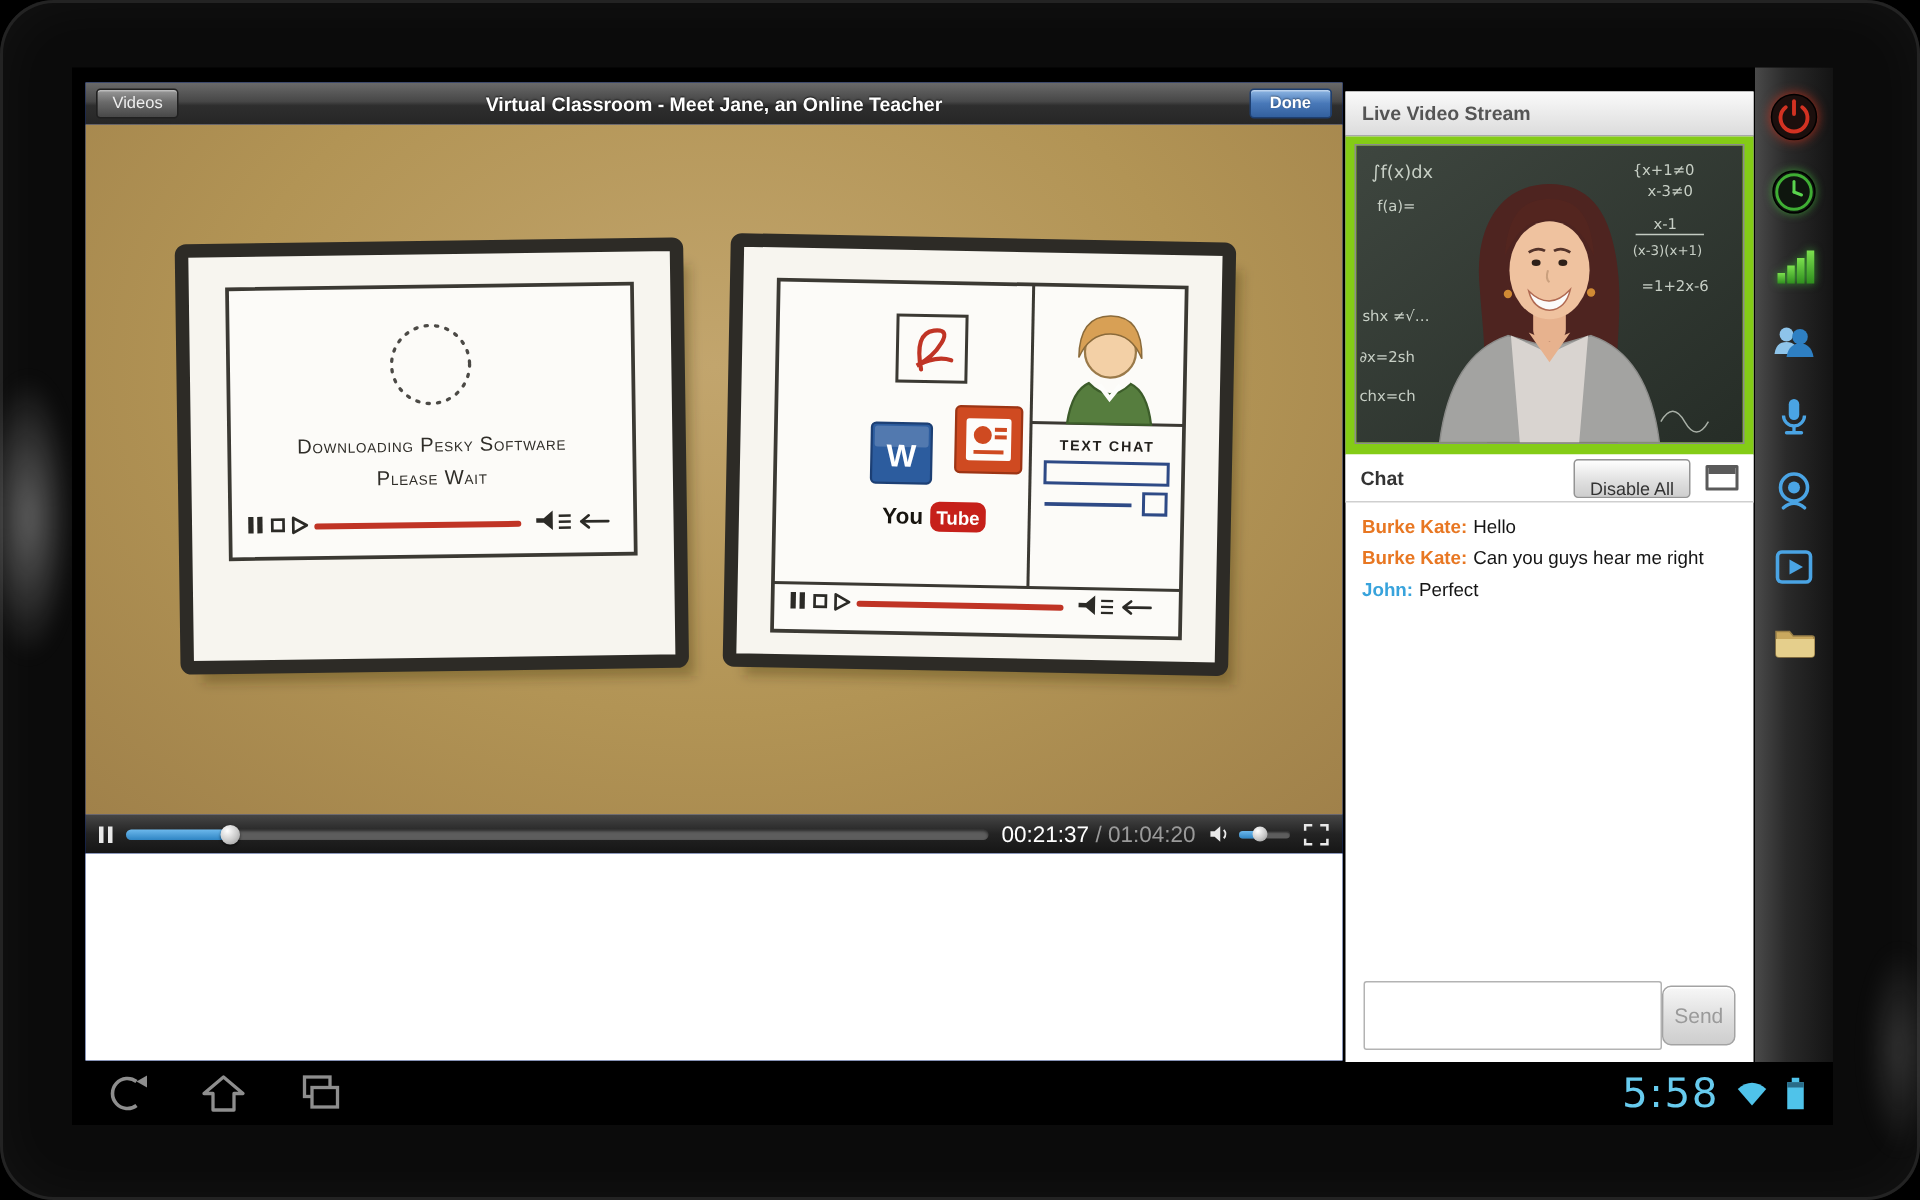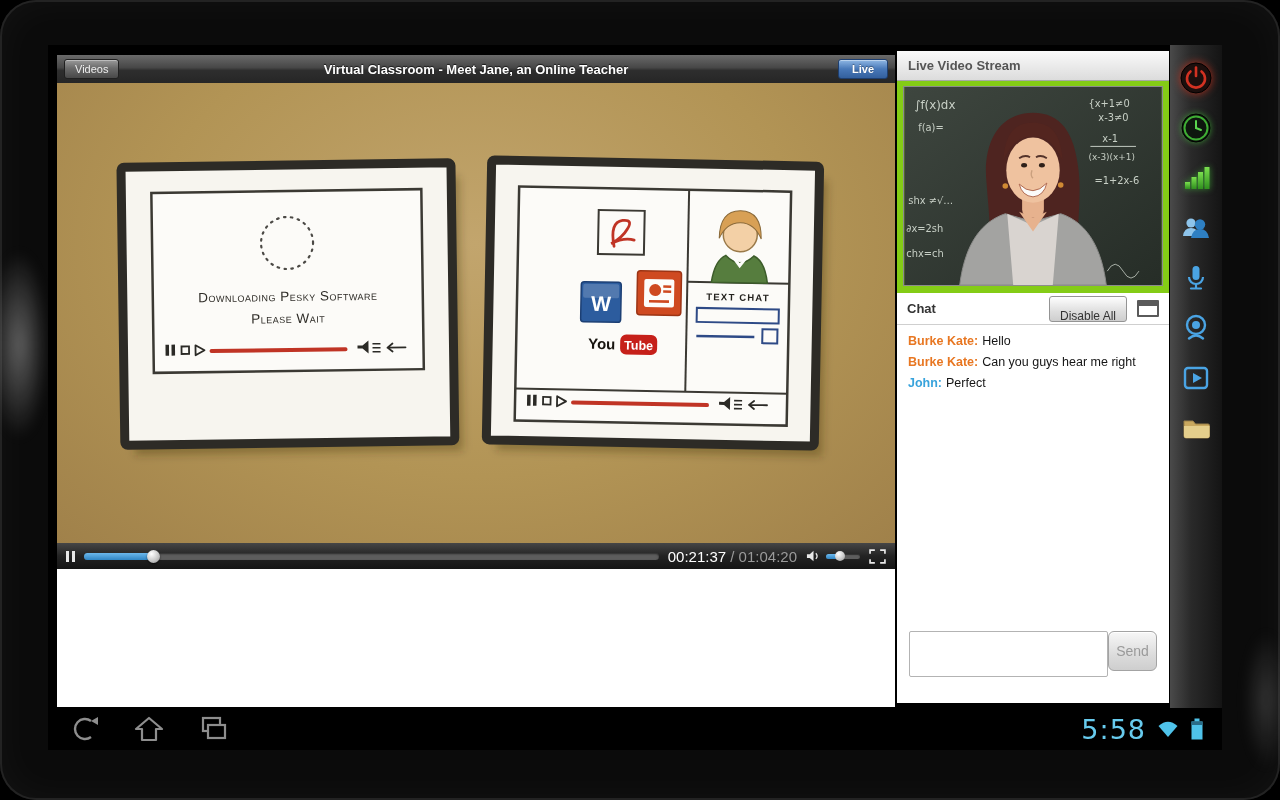--- a/index.html
+++ b/index.html
@@ -47,37 +47,37 @@
   .time .dur { color: #9a9a9a; }
   .vol { display: flex; align-items: center; gap: 5px; }
   .vol-track { width: 34px; height: 5px; background: #5d5d5d; border-radius: 3px; position: relative;
     box-shadow: inset 0 1px 1px rgba(0,0,0,0.5); }
   .vol-fill { height: 100%; background: linear-gradient(#6cb8ec, #2f85c4); border-radius: 3px 0 0 3px; position: relative; }
   .vol-knob { position: absolute; right: -5px; top: -2.5px; width: 10px; height: 10px; border-radius: 50%;
     background: radial-gradient(circle at 35% 30%, #fff, #c9c9c9 55%, #8f8f8f); }
   .after-video { flex: 1; background: #fff; }
 
   
-  .sidebar { position: absolute; left: 849px; top: 6px; width: 272px; height: 652px; background: #fff;
+  .sidebar { position: absolute; left: 849px; top: 16px; width: 272px; height: 652px; background: #fff;
     display: flex; flex-direction: column; }
   .lvs-header { flex: 0 0 30px; background: linear-gradient(#fafafa, #dcdcdc); border-bottom: 1px solid #a8a8a8;
     display: flex; align-items: center; padding: 0 11px; font-size: 13px; font-weight: bold; color: #555; }
   .stream-wrap { flex: 0 0 212px; background: #84cc16; padding: 5px 6px; }
   .stream-wrap svg { display: block; border: 1px solid #8c8c8c; }
   .chat-header { flex: 0 0 32px; border-bottom: 1px solid #cfcfcf; display: flex; align-items: center;
     padding: 0 10px; gap: 10px; background: #fff; }
   .chat-header .chat-title { font-size: 13px; font-weight: bold; color: #333; flex: 1; }
   .btn-disable { height: 22px; padding: 12px 10px; font-size: 12px; color: #333;
     background: linear-gradient(#fefefe, #dedede 60%, #cecece); border: 1px solid #949494; border-radius: 3px; font-family: inherit; }
   .screen-ico { width: 22px; height: 17px; border: 2px solid #5a5a5a; background: #fff; position: relative; border-radius: 1px; }
   .screen-ico::before { content: ""; position: absolute; left: 0; right: 0; top: 0; height: 4px; background: #5a5a5a; }
   .chat-msgs { flex: 1; padding: 9px 11px; overflow: hidden; }
   .chat-msg { font-size: 12.5px; color: #151515; margin-bottom: 7px; }
   .chat-author { font-weight: bold; margin-right: 4px; }
-  .chat-input-row { flex: 0 0 72px; display: flex; padding: 0 12px; }
+  .chat-input-row { flex: 0 0 72px; display: flex; align-items: center; padding: 0 12px; }
   .chat-input { flex: 1; height: 46px; border: 1px solid #b3b3b3; border-radius: 2px; font-size: 14px;
     padding: 0 8px; color: #333; background: #fff; font-family: inherit; }
   .btn-send { width: 74px; height: 40px; font-size: 14px; color: #9a9a9a;
     background: linear-gradient(#f7f7f7, #dcdcdc 60%, #cecece); border: 1px solid #a3a3a3; border-radius: 6px;
     box-shadow: inset 0 1px 0 #fff; font-family: inherit; }
 
   
   .toolbar { position: absolute; right: 0; top: 0; width: 52px; height: 663px;
     background: linear-gradient(to right, #4a4a4a, #2a2a2a 40%, #141414);
     display: flex; flex-direction: column; align-items: center; padding-top: 15px; gap: 14px; }
@@ -99,21 +99,21 @@
 <div class="tablet">
   <div class="sheen"></div>
   <div class="sheen2"></div>
 
   <div class="screen">
 
     <div class="main">
       <div class="titlebar">
         <button class="btn-videos">Videos</button>
         <div class="title">Virtual Classroom - Meet Jane, an Online Teacher</div>
-        <button class="btn-done">Live</button>
+        <button class="btn-done">Done</button>
       </div>
 
       <div class="video">
         <svg width="838" height="460" viewBox="0 0 838 460">
           <defs>
             <filter id="soft" x="-20%" y="-20%" width="140%" height="140%">
                 <feGaussianBlur stdDeviation="4"></feGaussianBlur>
               </filter>
           </defs>
 

